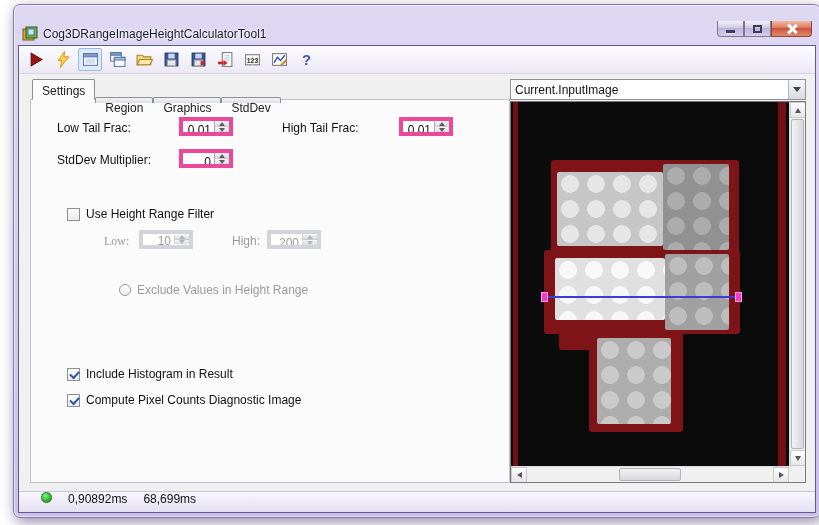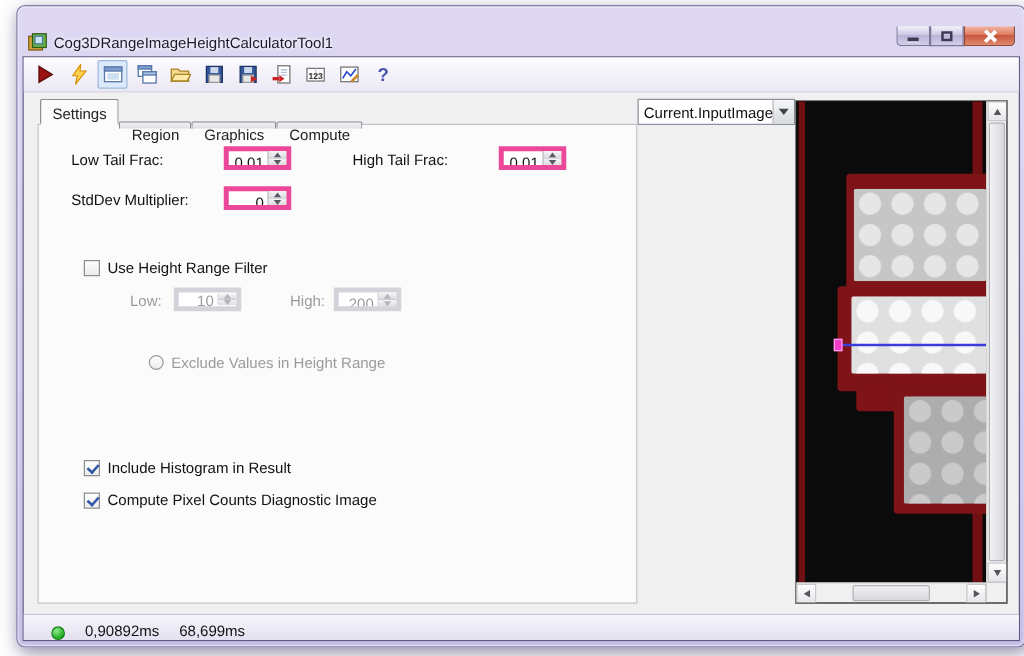--- a/index.html
+++ b/index.html
@@ -60,21 +60,21 @@
   .numeric.disabled .tri-down { border-top-color:#b4b4bc; }
 
   .check-row, .radio-row { position:absolute; display:flex; align-items:center; gap:6px; white-space:nowrap; }
   .checkbox { width:13px; height:13px; border:1px solid #8e8f92; background:linear-gradient(#fefefe,#ececee); position:relative; flex:0 0 auto; }
   .checkbox.checked::after { content:""; position:absolute; left:2px; top:2.5px; width:7px; height:4px;
     border-left:2px solid #2e57a4; border-bottom:2px solid #2e57a4; transform:rotate(-48deg); }
   .radio { width:12px; height:12px; border:1px solid #9a9ba0; border-radius:50%; background:linear-gradient(#fff,#ededef); position:relative; flex:0 0 auto; }
   .radio.checked::after { content:""; position:absolute; left:2.5px; top:2.5px; width:5px; height:5px; border-radius:50%; background:#8d99a8; }
 
   
-  .right-col { width:296px; flex:0 0 auto; display:flex; flex-direction:row; margin-bottom:8px; }
+  .right-col { width:296px; flex:0 0 auto; display:flex; flex-direction:column; margin-bottom:8px; }
   .combo { height:21px; border:1px solid #8a919c; background:#fff; display:flex; align-items:center; padding-left:4px; flex:0 0 auto; }
   .combo-btn { width:17px; height:100%; margin-left:auto; border-left:1px solid #b4b8bf; background:linear-gradient(#f6f6f7,#d9dbdf); display:flex; align-items:center; justify-content:center; }
   .combo-tri { width:0; height:0; border-left:4px solid transparent; border-right:4px solid transparent; border-top:5px solid #41454c; }
   .image-view { flex:1; margin-top:1px; border:1px solid #7a7a7a; background:#0b0b0b; position:relative; overflow:hidden; }
   .scene { position:absolute; left:0; top:0; right:16px; bottom:16px; background:#0b0b0b; overflow:hidden; }
   .strip { position:absolute; top:0; bottom:0; background:#701013; }
   .blob { position:absolute; background:#7e1418; border-radius:3px; }
   .plate { position:absolute; border-radius:2px; }
   .p1 { background-color:#c6c6c6; background-image:radial-gradient(circle at 13px 12px, #e6e6e6 8.5px, transparent 9.2px); background-size:26px 25px; }
   .p2 { background-color:#919191; background-image:radial-gradient(circle at 13px 12px, #acacac 8.5px, transparent 9.2px); background-size:26px 25px; }
@@ -92,21 +92,21 @@
   .vscroll .sb-btn.up { top:0; left:0; } .vscroll .sb-btn.down { bottom:0; left:0; }
   .hscroll .sb-btn.left { left:0; top:0; } .hscroll .sb-btn.right { right:0; top:0; }
   .sb-tri-up { width:0;height:0;border-left:3.5px solid transparent;border-right:3.5px solid transparent;border-bottom:5px solid #55555f; }
   .sb-tri-down { width:0;height:0;border-left:3.5px solid transparent;border-right:3.5px solid transparent;border-top:5px solid #55555f; }
   .sb-tri-left { width:0;height:0;border-top:3.5px solid transparent;border-bottom:3.5px solid transparent;border-right:5px solid #55555f; }
   .sb-tri-right { width:0;height:0;border-top:3.5px solid transparent;border-bottom:3.5px solid transparent;border-left:5px solid #55555f; }
   .v-thumb { position:absolute; left:1px; right:1px; top:17px; bottom:17px; background:linear-gradient(90deg,#f2f2f4,#d8d8dd); border:1px solid #b3b3bb; border-radius:2px; }
   .h-thumb { position:absolute; top:1px; bottom:1px; left:50%; width:62px; margin-left:-31px; background:linear-gradient(#f2f2f4,#d8d8dd); border:1px solid #b3b3bb; border-radius:2px; }
 
   
-  .statusbar { height:21px; flex:0 0 auto; background:linear-gradient(#f7f5fc,#e3e0f0); border-top:1px solid #c9c4dd; display:flex; align-items:flex-end; padding-left:22px; gap:16px; }
+  .statusbar { height:21px; flex:0 0 auto; background:linear-gradient(#f7f5fc,#e3e0f0); border-top:1px solid #c9c4dd; display:flex; align-items:flex-start; padding-left:22px; gap:16px; }
   .status-dot { width:11px; height:11px; border-radius:50%; background:radial-gradient(circle at 35% 30%, #8fe98f, #1fae1f 70%); border:1px solid #118011; }
 </style>
 </head>
 <body>
 
 <div class="window">
   <div class="titlebar">
     <span class="app-icon">
       <svg viewBox="0 0 16 16">
           <rect x="1" y="3" width="11" height="11" fill="#d9a33c" stroke="#7a5a10"></rect>
@@ -209,21 +209,21 @@
       </div>
     </div>
 
     <div class="main">
 
       <div class="left-col">
         <div class="tabstrip">
           <div class="tab active">Settings</div>
           <div class="tab">Region</div>
           <div class="tab">Graphics</div>
-          <div class="tab">Compute</div>
+          <div class="tab">StdDev</div>
         </div>
         <div class="tabpage">
 
           <span class="lbl" style="left:26px; top:21px;">Low Tail Frac:</span>
           <div class="numeric" style="left:148px; top:17px;">
             <span class="num-value">0,01</span>
             <div class="spin">
               <div class="spin-btn">
                   <span class="tri-up"></span>
                 </div>
@@ -257,21 +257,21 @@
                   <span class="tri-down"></span>
                 </div>
             </div>
           </div>
 
           <label class="check-row" style="left:36px; top:107px;">
             <span class="checkbox"></span>
             <span>Use Height Range Filter</span>
           </label>
 
-          <span class="lbl disabled" style="left:73px; top:134px;">Low:</span>
+          <span class="lbl disabled" style="left:73px; top:134px;font-family:Liberation Serif, serif;">Low:</span>
           <div class="numeric disabled" style="left:108px; top:130px;align-items:center;">
             <span class="num-value">10</span>
             <div class="spin">
               <div class="spin-btn">
                   <span class="tri-up"></span>
                 </div>
               <div class="spin-btn">
                   <span class="tri-down"></span>
                 </div>
             </div>

